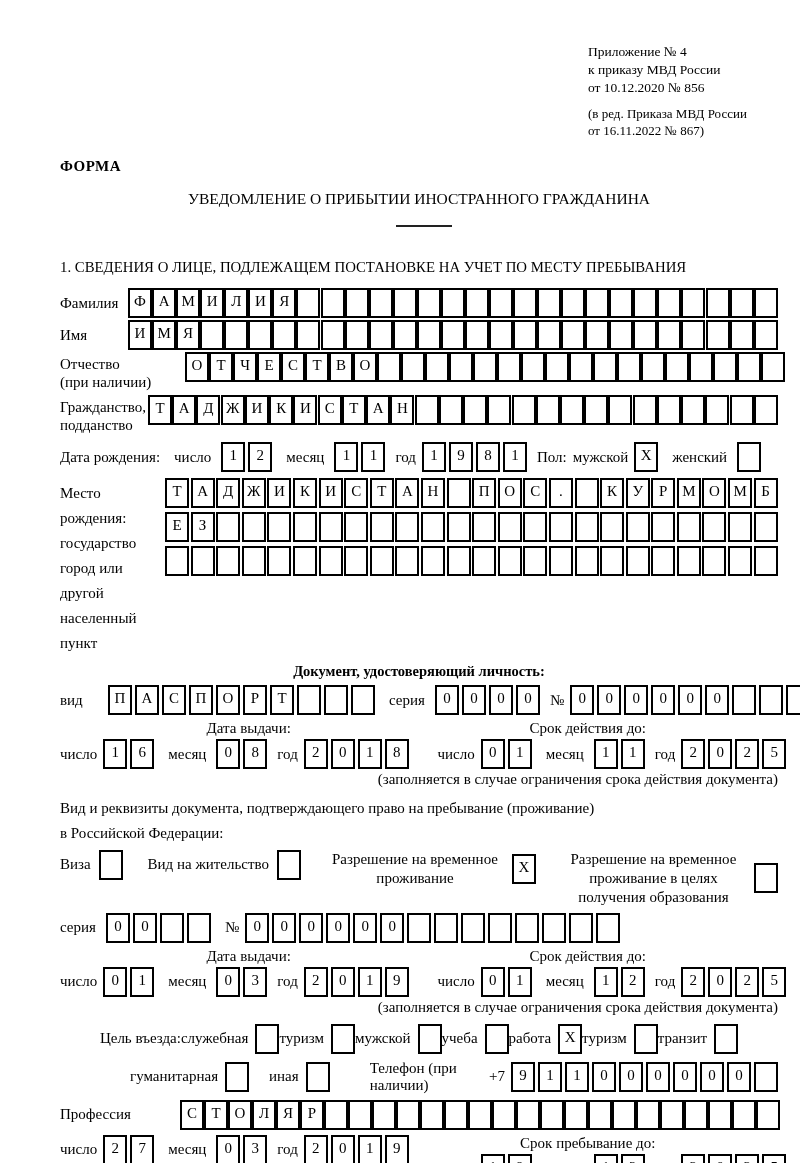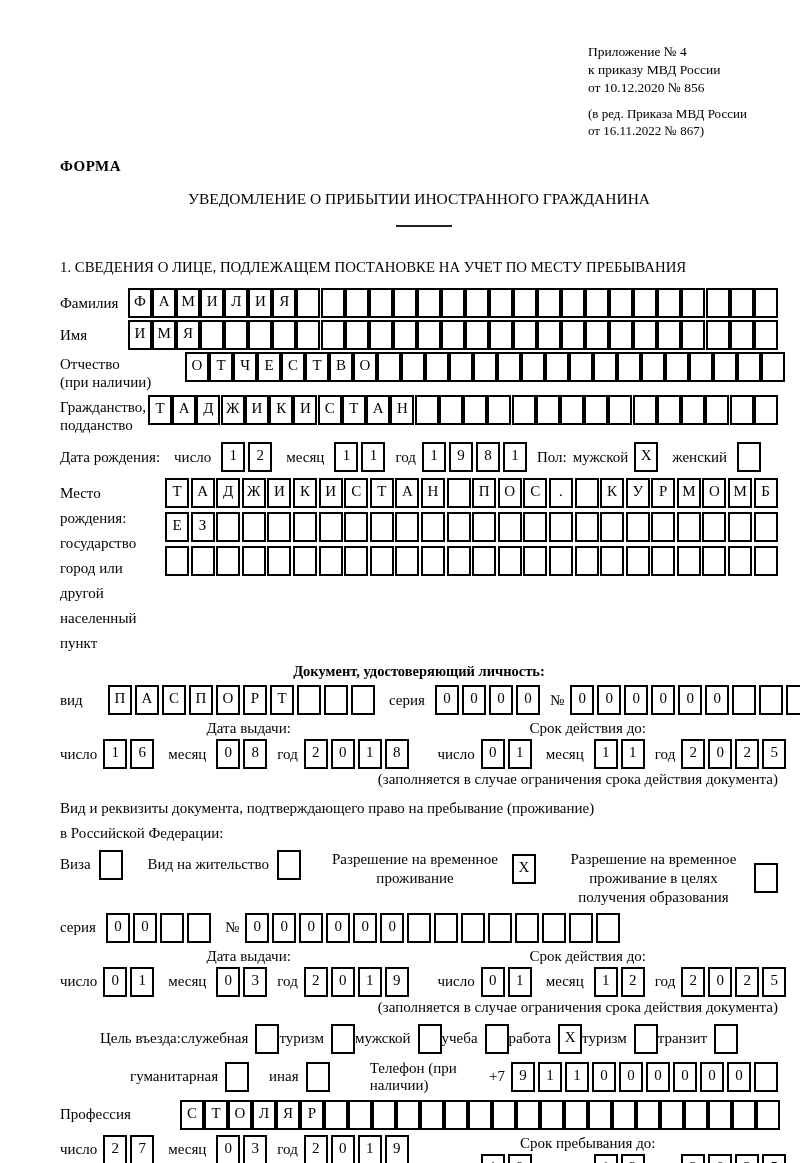--- a/index.html
+++ b/index.html
@@ -658,21 +658,21 @@
           <span class="ml10">год</span>
           <span class="cells ml6">
               <span class="cell">2</span>
               <span class="cell">0</span>
               <span class="cell">1</span>
               <span class="cell">9</span>
             </span>
         </div>
       </div>
       <div class="col-r">
-        <div class="date-head">Срок пребывания до:</div>
+        <div class="date-head">Срок пребывание до:</div>
         <div class="date-line" style="padding-left:40px">
           <span>число</span>
           <span class="cells ml6">
               <span class="cell">1</span>
               <span class="cell">9</span>
             </span>
           <span class="ml14">месяц</span>
           <span class="cells ml10">
               <span class="cell">1</span>
               <span class="cell">2</span>

